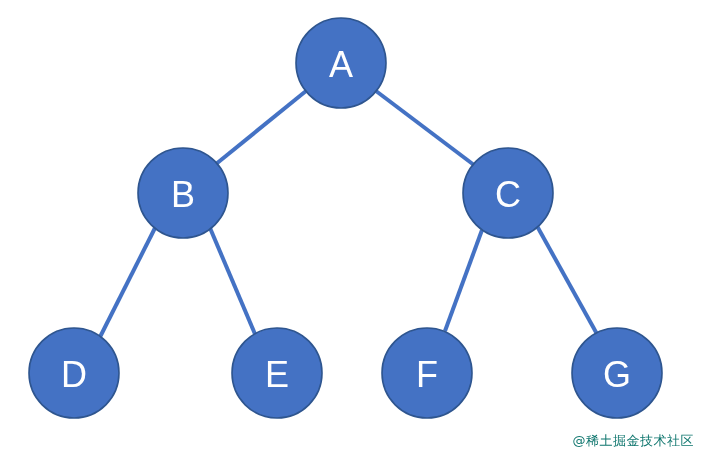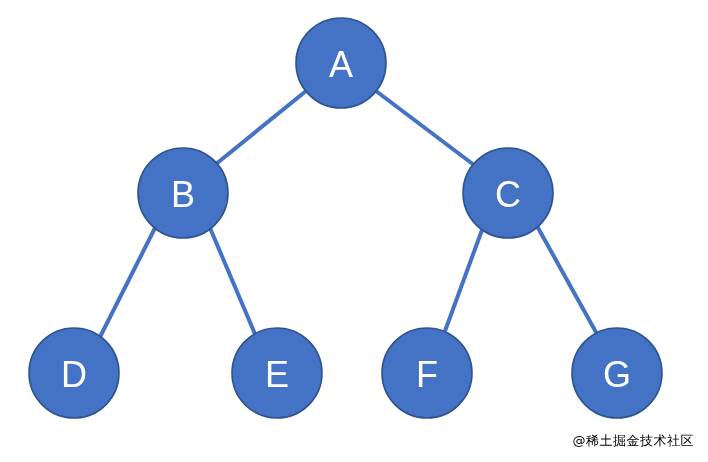--- a/index.html
+++ b/index.html
@@ -90,15 +90,15 @@
           <circle cx="427" cy="373" r="45" fill="#4472C4" stroke="#2E558F" class="node-circle"></circle>
           <text x="427" y="374" class="node-label" fill="#ffffff">F</text>
         </g>
         <g>
           <circle cx="617" cy="373" r="45" fill="#4472C4" stroke="#2E558F" class="node-circle"></circle>
           <text x="617" y="374" class="node-label" fill="#ffffff">G</text>
         </g>
       </g>
   </svg>
 
-  <div class="watermark" style="color: #000000;">@稀土掘金技术社区</div>
+  <div class="watermark" style="color: #0f766e;">@稀土掘金技术社区</div>
 
 </div>
 
 </body></html>

